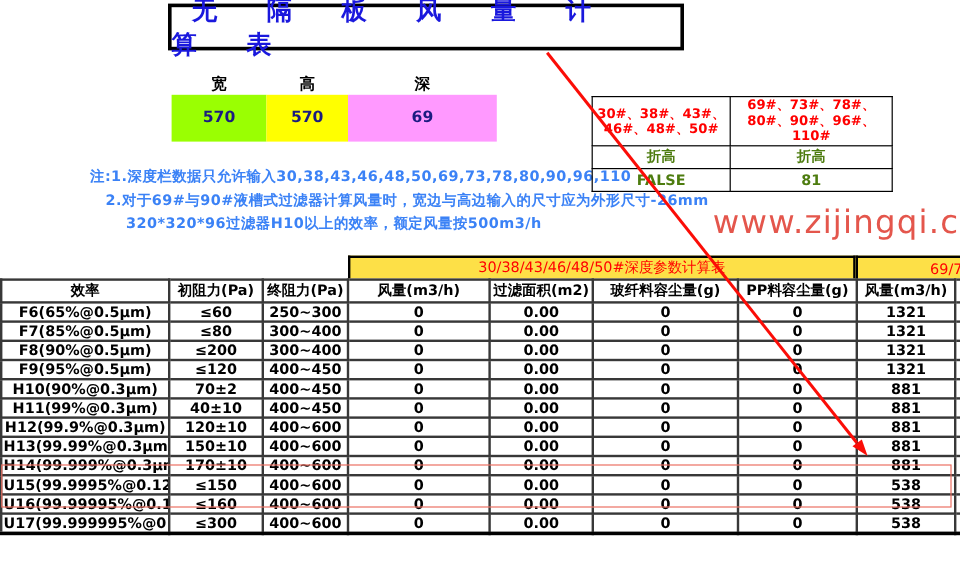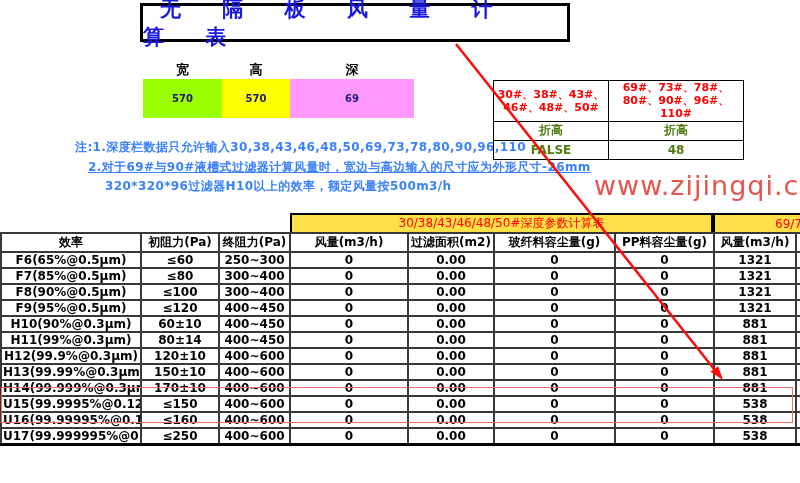--- a/index.html
+++ b/index.html
@@ -8,21 +8,21 @@
   .abs{position:absolute;}
 
   
   #title-box{left:140px;top:3px;width:424px;height:33px;border:3px solid #000;
              display:flex;align-items:center;justify-content:center;
              color:#1a18dd;font-weight:bold;font-size:21px;letter-spacing:17px;text-indent:17px;}
 
   
   .dim-label{position:absolute;top:61px;height:17px;text-align:center;font-weight:bold;font-size:13px;color:#000;}
   .dim-cell{position:absolute;top:79px;height:39px;display:flex;align-items:center;justify-content:center;
-            font-weight:bold;font-size:10px;color:#1b1b80;}
+            font-weight:bold;font-size:13px;color:#1b1b80;}
   .g{background:#9aff02;} .y{background:#ffff00;} .p{background:#ff99ff;}
 
   
   .note{position:absolute;color:#3b82f6;font-weight:bold;font-size:12px;letter-spacing:0.4px;white-space:nowrap;}
 
   
   #fold-table{left:493px;top:80px;border-collapse:collapse;table-layout:fixed;width:250px;}
   #fold-table td{border:1px solid #000;text-align:center;vertical-align:middle;font-weight:bold;padding:0;}
   #fold-table .red-hd{color:#f00;font-size:11px;line-height:1.2;height:37px;}
   #fold-table .blk{font-size:12px;height:18px;color:#4d7c0f;}
@@ -61,40 +61,40 @@
 
   <div class="dim-label" style="left:143px;width:79px;">宽</div>
   <div class="dim-label" style="left:222px;width:68px;">高</div>
   <div class="dim-label" style="left:290px;width:124px;">深</div>
 
   <div class="dim-cell g" style="left:143px;width:79px;">570</div>
   <div class="dim-cell y" style="left:222px;width:68px;">570</div>
   <div class="dim-cell p" style="left:290px;width:124px;">69</div>
 
   <div class="note" style="left:75px;top:139px;">注:1.深度栏数据只允许输入30,38,43,46,48,50,69,73,78,80,90,96,110</div>
-  <div class="note" style="left:88px;top:159px;text-decoration:underline;">2.对于69#与90#液槽式过滤器计算风量时，宽边与高边输入的尺寸应为外形尺寸-26mm</div>
+  <div class="note" style="left:88px;top:159px;">2.对于69#与90#液槽式过滤器计算风量时，宽边与高边输入的尺寸应为外形尺寸-26mm</div>
   <div class="note" style="left:105px;top:178px;">320*320*96过滤器H10以上的效率，额定风量按500m3/h</div>
 
   <table id="fold-table" class="abs">
     <colgroup>
         <col style="width:115px;">
         <col style="width:135px;">
       </colgroup>
     <tbody>
         <tr>
       <td class="red-hd">30#、38#、43#、46#、48#、50#</td>
       <td class="red-hd">69#、73#、78#、80#、90#、96#、110#</td>
     </tr>
     <tr>
       <td class="blk">折高</td>
       <td class="blk">折高</td>
     </tr>
     <tr>
       <td class="blk">FALSE</td>
-      <td class="blk">48</td>
+      <td class="blk">81</td>
     </tr>
   </tbody>
     </table>
 
   <div id="watermark" class="abs">www.zijingqi.com</div>
 
   <div id="band-left" class="band">30/38/43/46/48/50#深度参数计算表</div>
   <div id="band-right" class="band">69/7</div>
 
   <div id="main-table" class="abs">
@@ -139,21 +139,21 @@
             <td>300~400</td>
             <td>0</td>
             <td>0.00</td>
             <td>0</td>
             <td>0</td>
             <td>1321</td>
             <td class="stub"></td>
           </tr>
       <tr class="dr">
             <td class="c-eff">F8(90%@0.5μm)</td>
-            <td>≤100</td>
+            <td>≤200</td>
             <td>300~400</td>
             <td>0</td>
             <td>0.00</td>
             <td>0</td>
             <td>0</td>
             <td>1321</td>
             <td class="stub"></td>
           </tr>
       <tr class="dr">
             <td class="c-eff">F9(95%@0.5μm)</td>
@@ -161,32 +161,32 @@
             <td>400~450</td>
             <td>0</td>
             <td>0.00</td>
             <td>0</td>
             <td>0</td>
             <td>1321</td>
             <td class="stub"></td>
           </tr>
       <tr class="dr">
             <td class="c-eff">H10(90%@0.3μm)</td>
-            <td>60±10</td>
+            <td>70±2</td>
             <td>400~450</td>
             <td>0</td>
             <td>0.00</td>
             <td>0</td>
             <td>0</td>
             <td>881</td>
             <td class="stub"></td>
           </tr>
       <tr class="dr">
             <td class="c-eff">H11(99%@0.3μm)</td>
-            <td>80±14</td>
+            <td>40±10</td>
             <td>400~450</td>
             <td>0</td>
             <td>0.00</td>
             <td>0</td>
             <td>0</td>
             <td>881</td>
             <td class="stub"></td>
           </tr>
       <tr class="dr">
             <td class="c-eff">H12(99.9%@0.3μm)</td>
@@ -238,21 +238,21 @@
             <td>400~600</td>
             <td>0</td>
             <td>0.00</td>
             <td>0</td>
             <td>0</td>
             <td>538</td>
             <td class="stub"></td>
           </tr>
       <tr class="dr">
             <td class="c-eff">U17(99.999995%@0.12μm)</td>
-            <td>≤250</td>
+            <td>≤300</td>
             <td>400~600</td>
             <td>0</td>
             <td>0.00</td>
             <td>0</td>
             <td>0</td>
             <td>538</td>
             <td class="stub"></td>
           </tr>
     </tbody>
       </table>

